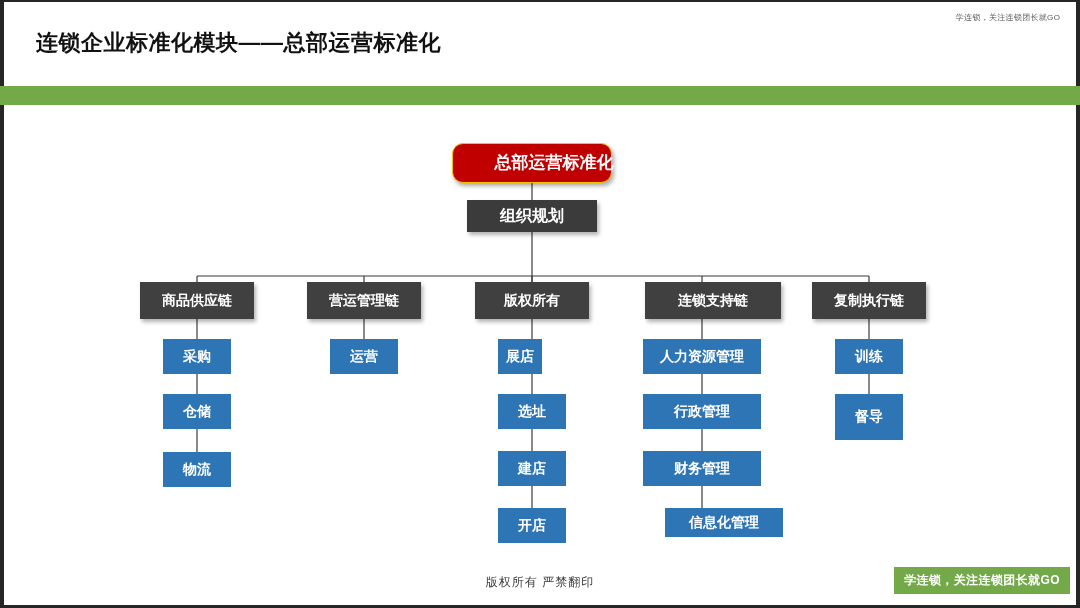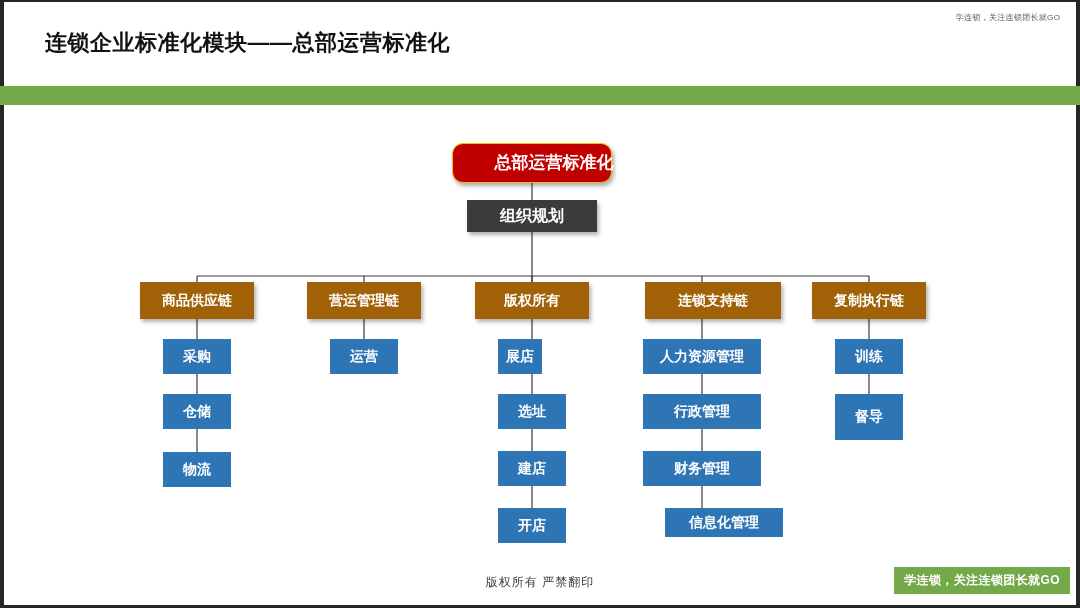--- a/index.html
+++ b/index.html
@@ -21,21 +21,20 @@
 
   
   #page-title {
     position: absolute;
     left: 32px; top: 26px;
     font-size: 22px;
     font-weight: bold;
     color: #121212;
     letter-spacing: 0.5px;
     white-space: nowrap;
-    margin-left: 9px;
   }
   #green-bar {
     position: absolute;
     left: -4px; top: 84px;
     width: 1080px; height: 19px;
     background: #74a94a;
   }
 
   
   #logo-block {
@@ -106,21 +105,21 @@
     font-size: 17px;
     box-shadow: 2px 3px 4px rgba(0,0,0,0.33);
     padding-left: 44px;
   }
   .node-sub {
     background: #3b3b3b;
     font-size: 16px;
     box-shadow: 2px 3px 4px rgba(0,0,0,0.30);
   }
   .node-chain {
-    background: #a16207;
+    background: #404040;
     font-size: 14px;
     box-shadow: 2px 3px 4px rgba(0,0,0,0.30);
   }
   .node-leaf {
     background: #2e75b6;
     font-size: 14px;
   }
 
   
   #copyright {

